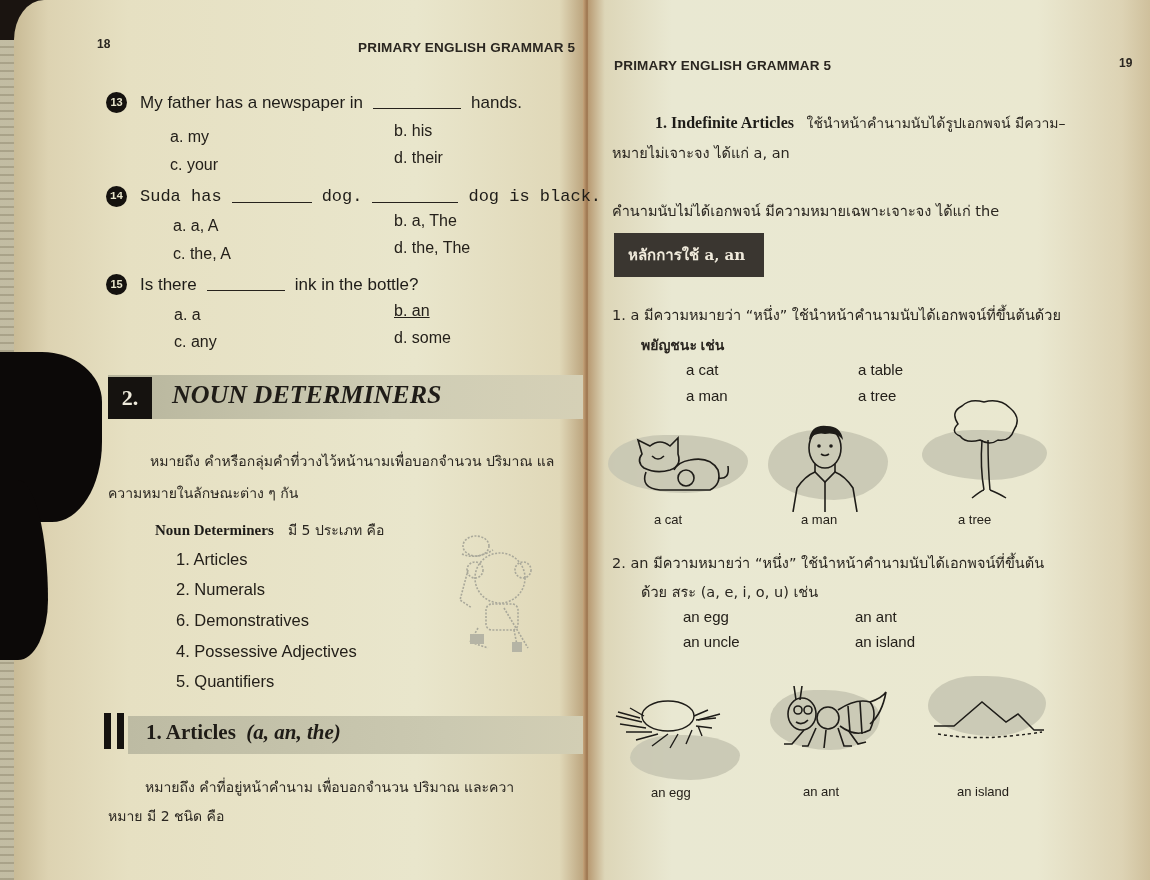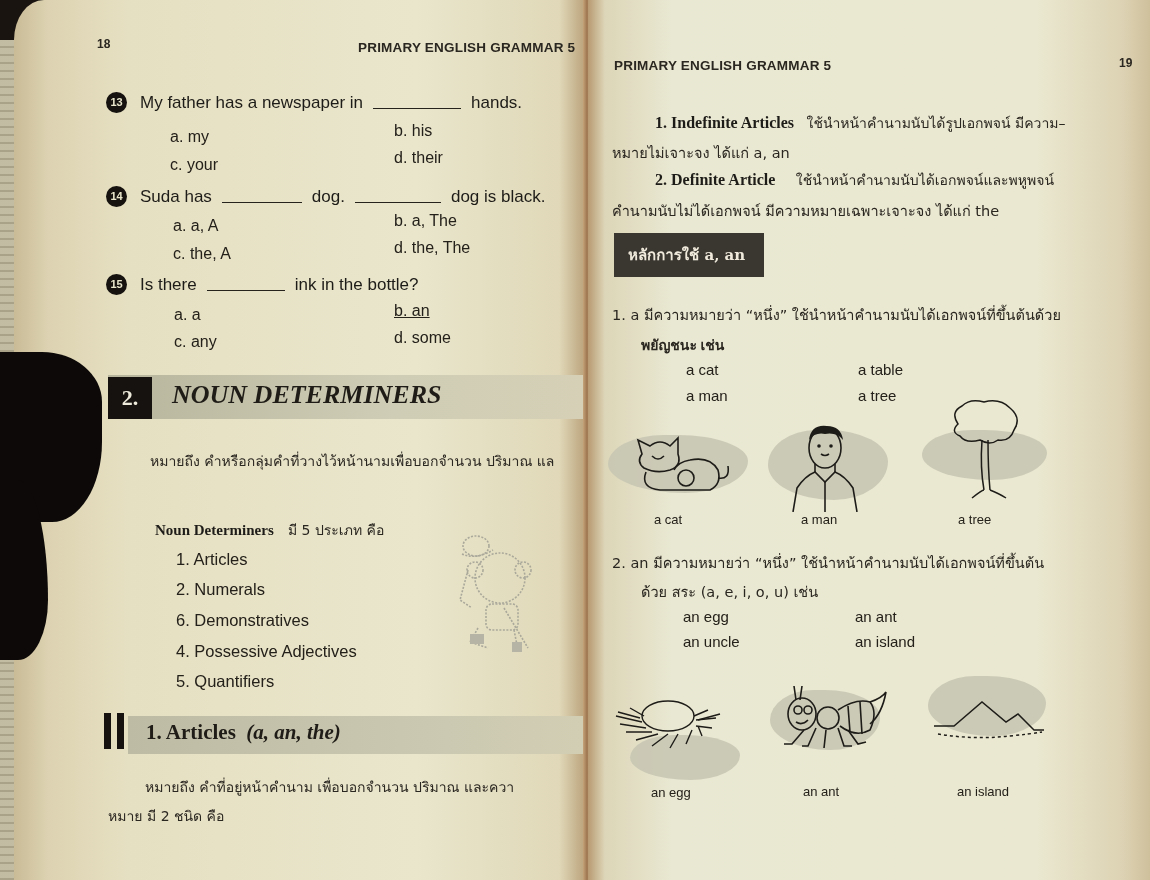--- a/index.html
+++ b/index.html
@@ -85,41 +85,42 @@
   <div class="running-head" style="left:358px; top:40px;">PRIMARY ENGLISH GRAMMAR 5</div>
 
   <div class="q" style="top:92px;">
     <span class="q-num">13</span><span class="q-text">My father has a newspaper in</span><span class="blank" style="width:88px;"></span><span class="q-text">hands.</span>
   </div>
   <div class="opt" style="left:145px; top:128px;">a.  my</div>
   <div class="opt" style="left:369px; top:122px;">b.  his</div>
   <div class="opt" style="left:145px; top:156px;">c.  your</div>
   <div class="opt" style="left:369px; top:149px;">d.  their</div>
 
-  <div class="q" style="top:186px;">
+  <div class="q" style="top:186px;font-family:Liberation Mono, monospace;">
     <span class="q-num">14</span><span class="q-text">Suda  has</span><span class="blank" style="width:80px;"></span><span class="q-text">dog.</span><span class="blank" style="width:86px;"></span><span class="q-text">dog  is  black.</span>
   </div>
   <div class="opt" style="left:148px; top:217px;">a.  a, A</div>
   <div class="opt" style="left:369px; top:212px;">b.  a, The</div>
   <div class="opt" style="left:148px; top:245px;">c.  the, A</div>
   <div class="opt" style="left:369px; top:239px;">d.  the, The</div>
 
   <div class="q" style="top:274px;">
     <span class="q-num">15</span><span class="q-text">Is there</span><span class="blank" style="width:78px;"></span><span class="q-text">ink in the bottle?</span>
   </div>
   <div class="opt" style="left:149px; top:306px;">a.  a</div>
   <div class="opt" style="left:369px; top:302px;text-decoration:underline;">b.  an</div>
   <div class="opt" style="left:149px; top:333px;">c.  any</div>
   <div class="opt" style="left:369px; top:329px;">d.  some</div>
 
   <div class="sec-band"></div>
   <div class="sec-box">2.</div>
   <div class="sec-title">NOUN DETERMINERS</div>
 
   <div class="thai" style="left:150px; top:450px;">หมายถึง คำหรือกลุ่มคำที่วางไว้หน้านามเพื่อบอกจำนวน ปริมาณ แล</div>
+  <div class="thai" style="left:108px; top:482px;">ความหมายในลักษณะต่าง ๆ กัน</div>
 
   <div style="position:absolute; left:155px; top:519px; font-size:15px;">
     <span class="serif-b">Noun Determiners</span>
     <span class="thai" style="position:static; margin-left:10px;">มี 5 ประเภท คือ</span>
   </div>
   <div class="list-item" style="top:550px;">1.  Articles</div>
   <div class="list-item" style="top:580px;">2.  Numerals</div>
   <div class="list-item" style="top:611px;">6.  Demonstratives</div>
   <div class="list-item" style="top:642px;">4.  Possessive Adjectives</div>
   <div class="list-item" style="top:672px;">5.  Quantifiers</div>
@@ -160,24 +161,20 @@
 
   <div class="running-head" style="left:614px; top:58px;">PRIMARY ENGLISH GRAMMAR 5</div>
   <div class="page-num" style="left:1071px; top:56px;margin-left:48px;">19</div>
 
   <div style="position:absolute; left:655px; top:112px; font-size:16px;">
     <span class="serif-b">1.  Indefinite Articles</span>
     <span class="thai" style="position:static; margin-left:8px;">ใช้นำหน้าคำนามนับได้รูปเอกพจน์ มีความ–</span>
   </div>
   <div class="thai" style="left:612px; top:141px; font-size:14.5px;">หมายไม่เจาะจง  ได้แก่ a, an</div>
 
-  <div style="position:absolute; left:655px; top:169px; font-size:16px;">
-    <span class="serif-b">2.  Definite   Article</span>
-    <span class="thai" style="position:static; margin-left:16px;">ใช้นำหน้าคำนามนับได้เอกพจน์และพหูพจน์</span>
-  </div>
   <div class="thai" style="left:612px; top:199px; font-size:14.5px;">คำนามนับไม่ได้เอกพจน์ มีความหมายเฉพาะเจาะจง  ได้แก่ the</div>
 
   <div class="rule-box">หลักการใช้ a, an</div>
 
   <div class="thai" style="left:612px; top:303px; font-size:14.5px;">1.   a  มีความหมายว่า  “หนึ่ง”  ใช้นำหน้าคำนามนับได้เอกพจน์ที่ขึ้นต้นด้วย</div>
   <div class="thai serif-b" style="left:641px; top:334px; font-size:14px;">พยัญชนะ  เช่น</div>
   <div class="ex" style="left:686px; top:361px;">a cat</div>
   <div class="ex" style="left:858px; top:361px;">a table</div>
   <div class="ex" style="left:686px; top:387px;">a man</div>
   <div class="ex" style="left:858px; top:387px;">a tree</div>

